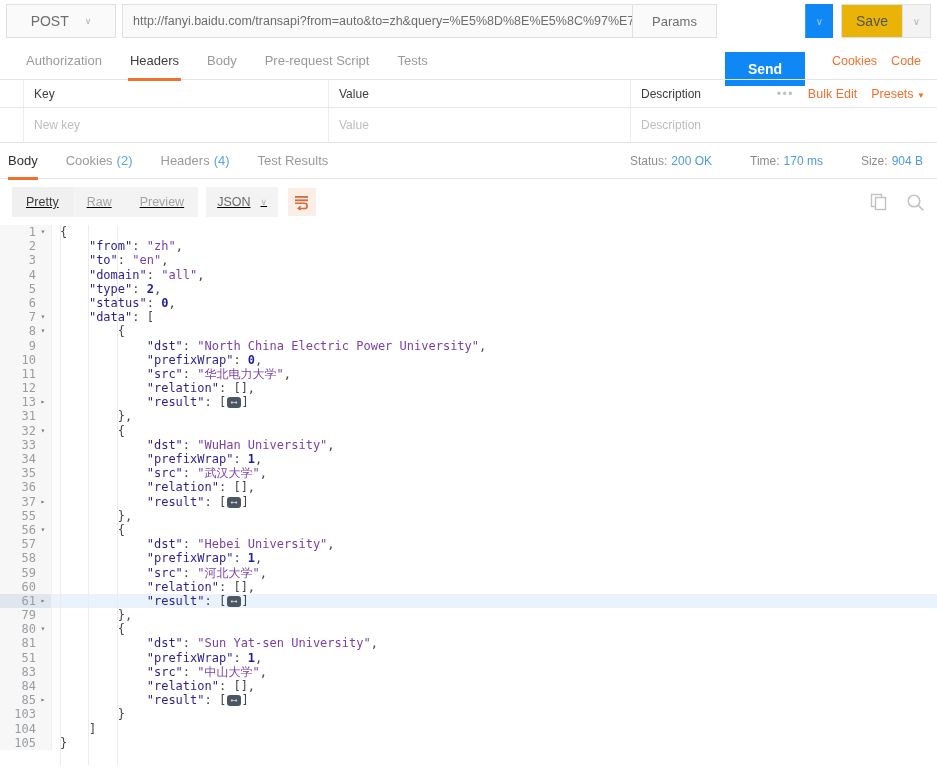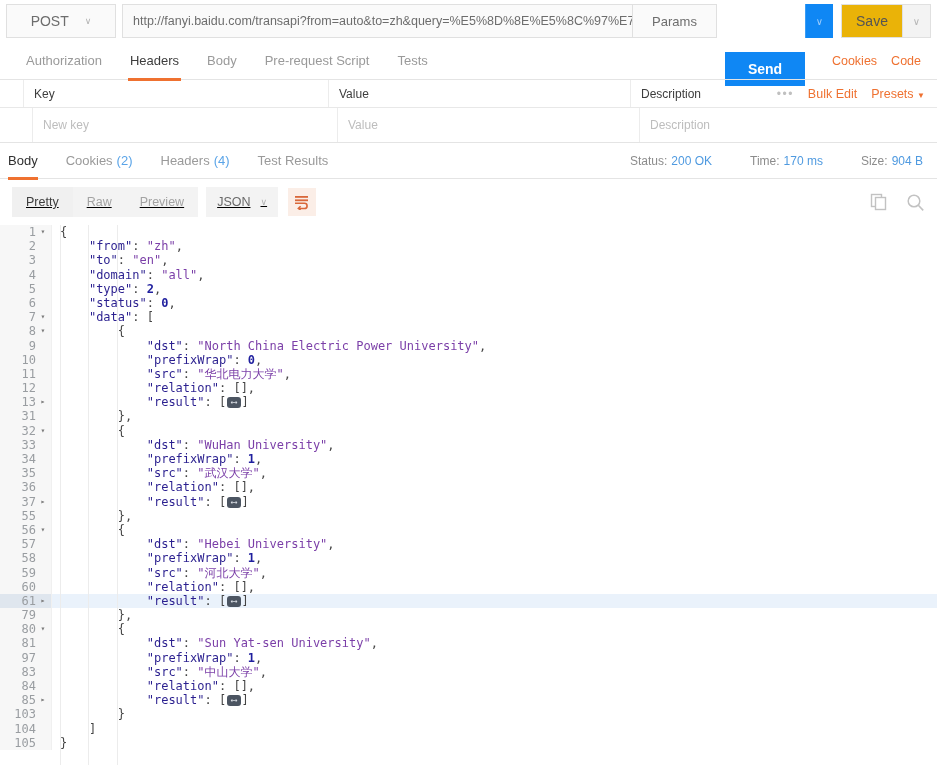--- a/index.html
+++ b/index.html
@@ -113,21 +113,21 @@
     display: flex; align-items: center;
     padding-left: 10px;
     font-size: 12px;
     border-right: 1px solid #ececec;
   }
   .cell.gutter { width: 24px; padding: 0; border-right: 1px solid #ececec; }
   .cell.key { width: 305px; }
   .cell.value { width: 302px; }
   .cell.desc { flex: 1; border-right: none; display: flex; align-items: center; }
   .head .cell { color: #3d3d3d; font-weight: normal; }
-  .hdr-row.input-row { height: 34px; padding-left: 9px; }
+  .hdr-row.input-row { height: 34px; }
   .input-row .cell { color: #bdbdbd; font-weight: normal; cursor: text; }
   .desc-actions {
     margin-left: auto; display: flex; align-items: center;
     gap: 14px; padding-right: 12px;
   }
   .dots { color: #c0c0c0; letter-spacing: 1.5px; font-size: 12px; cursor: pointer; }
 
   
   .resp-tabs {
     display: flex; align-items: center;
@@ -400,21 +400,21 @@
       <div class="code-line"><div class="gut"><span>55</span><span class="fold blank"></span></div><div class="code-text"><span>        </span><span class="p">},</span></div></div>
       <div class="code-line"><div class="gut"><span>56</span><span class="fold">▾</span></div><div class="code-text"><span>        </span><span class="p">{</span></div></div>
       <div class="code-line"><div class="gut"><span>57</span><span class="fold blank"></span></div><div class="code-text"><span>            </span><span class="k">"dst"</span><span class="p">: </span><span class="s">"Hebei University"</span><span class="p">,</span></div></div>
       <div class="code-line"><div class="gut"><span>58</span><span class="fold blank"></span></div><div class="code-text"><span>            </span><span class="k">"prefixWrap"</span><span class="p">: </span><span class="n">1</span><span class="p">,</span></div></div>
       <div class="code-line"><div class="gut"><span>59</span><span class="fold blank"></span></div><div class="code-text"><span>            </span><span class="k">"src"</span><span class="p">: </span><span class="s">"河北大学"</span><span class="p">,</span></div></div>
       <div class="code-line"><div class="gut"><span>60</span><span class="fold blank"></span></div><div class="code-text"><span>            </span><span class="k">"relation"</span><span class="p">: [],</span></div></div>
       <div class="code-line active"><div class="gut"><span>61</span><span class="fold">▸</span></div><div class="code-text"><span>            </span><span class="k">"result"</span><span class="p">: [</span><span class="fold-badge">⟷</span><span class="p">]</span></div></div>
       <div class="code-line"><div class="gut"><span>79</span><span class="fold blank"></span></div><div class="code-text"><span>        </span><span class="p">},</span></div></div>
       <div class="code-line"><div class="gut"><span>80</span><span class="fold">▾</span></div><div class="code-text"><span>        </span><span class="p">{</span></div></div>
       <div class="code-line"><div class="gut"><span>81</span><span class="fold blank"></span></div><div class="code-text"><span>            </span><span class="k">"dst"</span><span class="p">: </span><span class="s">"Sun Yat-sen University"</span><span class="p">,</span></div></div>
-      <div class="code-line"><div class="gut"><span>97</span><span class="fold blank"></span></div><div class="code-text"><span>            </span><span class="k">"prefixWrap"</span><span class="p">: </span><span class="n">1</span><span class="p">,</span></div></div>
+      <div class="code-line"><div class="gut"><span>51</span><span class="fold blank"></span></div><div class="code-text"><span>            </span><span class="k">"prefixWrap"</span><span class="p">: </span><span class="n">1</span><span class="p">,</span></div></div>
       <div class="code-line"><div class="gut"><span>83</span><span class="fold blank"></span></div><div class="code-text"><span>            </span><span class="k">"src"</span><span class="p">: </span><span class="s">"中山大学"</span><span class="p">,</span></div></div>
       <div class="code-line"><div class="gut"><span>84</span><span class="fold blank"></span></div><div class="code-text"><span>            </span><span class="k">"relation"</span><span class="p">: [],</span></div></div>
       <div class="code-line"><div class="gut"><span>85</span><span class="fold">▸</span></div><div class="code-text"><span>            </span><span class="k">"result"</span><span class="p">: [</span><span class="fold-badge">⟷</span><span class="p">]</span></div></div>
       <div class="code-line"><div class="gut"><span>103</span><span class="fold blank"></span></div><div class="code-text"><span>        </span><span class="p">}</span></div></div>
       <div class="code-line"><div class="gut"><span>104</span><span class="fold blank"></span></div><div class="code-text"><span>    </span><span class="p">]</span></div></div>
       <div class="code-line"><div class="gut"><span>105</span><span class="fold blank"></span></div><div class="code-text"><span></span><span class="p">}</span></div></div>
     </div>
 </div>
 
 </body></html>

